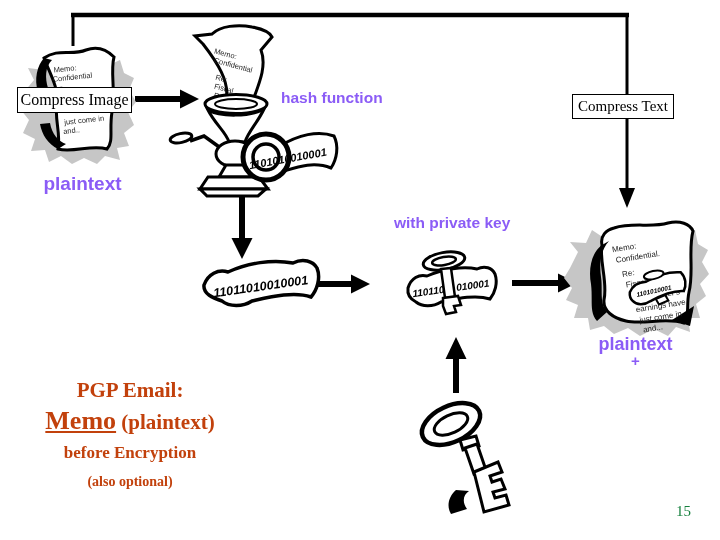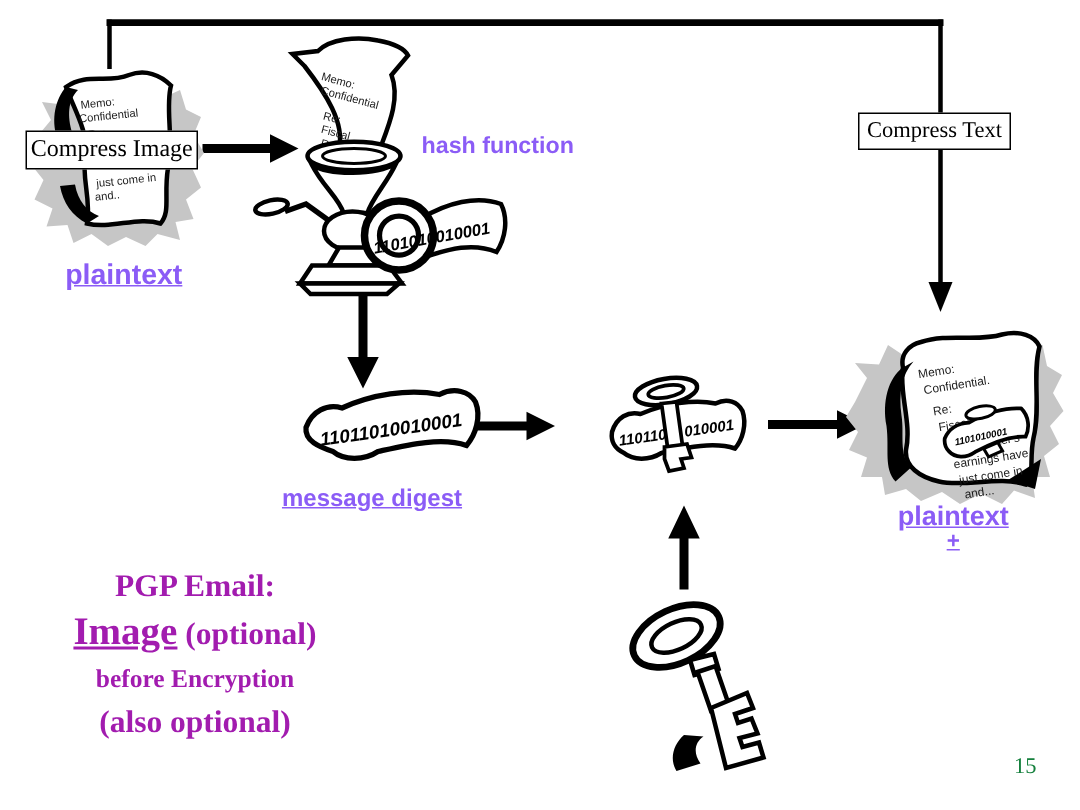--- a/index.html
+++ b/index.html
@@ -1,31 +1,31 @@
 <!DOCTYPE html>
 <html><head>
 <meta charset="utf-8">
 <style>
   html,body{margin:0;padding:0;background:#fff;}
   .stage{position:relative;width:720px;height:540px;background:#fff;overflow:hidden;
          font-family:"Liberation Sans",sans-serif;color:#000;}
   .art{position:absolute;left:0;top:0;}
   .lbl{position:absolute;font-family:"Liberation Sans",sans-serif;font-weight:bold;color:#8b5cf6;
        white-space:nowrap;}
-  .ctr{text-align:center;text-decoration:underline;}
+  .ctr{text-align:center;}
   .cbox{position:absolute;background:#fff;border:1.5px solid #000;
         font-family:"Liberation Serif",serif;font-weight:normal;color:#000;
         display:flex;align-items:center;justify-content:center;white-space:nowrap;}
   .titleblock{position:absolute;left:22px;top:376px;width:216px;text-align:center;
-              font-family:"Liberation Serif",serif;font-weight:bold;color:#a21caf;}
+              font-family:"Liberation Serif",serif;font-weight:bold;color:#c2410c;}
   .t-l1{font-size:21px;line-height:29px;}
   .t-l2{font-size:21px;line-height:32px;}
   .t-sign{font-size:26px;text-decoration:underline;}
   .t-l3{font-size:17px;line-height:29px;}
-  .t-l4{font-size:21px;line-height:29px;}
+  .t-l4{font-size:14px;line-height:29px;}
   .pagenum{position:absolute;left:676px;top:503px;font-family:"Liberation Serif",serif;
            font-size:15px;color:#15803d;}
   .memo{font-family:"Liberation Sans",sans-serif;font-size:7.5px;fill:#1c1c1c;}
   .memo8{font-family:"Liberation Sans",sans-serif;font-size:8px;fill:#1c1c1c;}
   .bin{font-family:"Liberation Sans",sans-serif;font-weight:bold;font-style:italic;fill:#000;}
 </style>
 </head>
 <body>
 
 <div class="stage">
@@ -135,38 +135,38 @@
       <ellipse cx="451" cy="424" rx="18" ry="9" transform="rotate(-25 451 424)" fill="#fff" stroke="#000" stroke-width="3"></ellipse>
       <path fill="#fff" stroke="#000" stroke-width="3" d="M460,440 L476,436 L479,446 L463,450 Z"></path>
       <path fill="#fff" stroke="#000" stroke-width="3" d="M465,448 L477,444 L486,470 L474,474 Z"></path>
       <path fill="#fff" stroke="#000" stroke-width="3" d="M474,472 L498,462 L502,472 L490,476 L492,482 L501,479 L505,489 L493,492 L495,498 L506,495 L509,505 L484,512 Z"></path>
     </g>
   </svg>
 
   <div class="cbox" style="left:17px;top:87px;width:113px;height:24px;font-size:16px;">
     <span>Compress Image</span>
   </div>
-  <div class="cbox" style="left:572px;top:75px;width:100px;height:23px;font-size:15px;">
+  <div class="cbox" style="left:572px;top:94px;width:100px;height:23px;font-size:15px;">
     <span>Compress Text</span>
   </div>
 
   <div class="lbl" style="left:281px;top:89px;font-size:15.5px;">hash function</div>
   <div class="lbl ctr" style="left:30px;top:173px;width:105px;font-size:19px;">plaintext</div>
-  <div class="lbl ctr" style="left:178px;top:324px;width:140px;font-size:16px;">message digest</div>
   <div class="lbl" style="left:394px;top:214px;font-size:15.5px;line-height:18px;">
+    <div>with private key</div>
   </div>
   <div class="lbl" style="left:309px;top:459px;font-size:15.5px;line-height:17px;">
   </div>
   <div class="lbl ctr" style="left:583px;top:335px;width:105px;">
     <div style="font-size:18px;line-height:19px;">plaintext</div>
     <div style="font-size:15px;line-height:13px;">+</div>
   </div>
 
   <div class="titleblock">
     <div class="t-l1">PGP Email:</div>
-    <div class="t-l2"><span class="t-sign">Image</span> <span>(optional)</span></div>
+    <div class="t-l2"><span class="t-sign">Memo</span> <span>(plaintext)</span></div>
     <div class="t-l3">before Encryption</div>
     <div class="t-l4">(also optional)</div>
   </div>
 
   <div class="pagenum">15</div>
 
 </div>
 
 </body></html>

